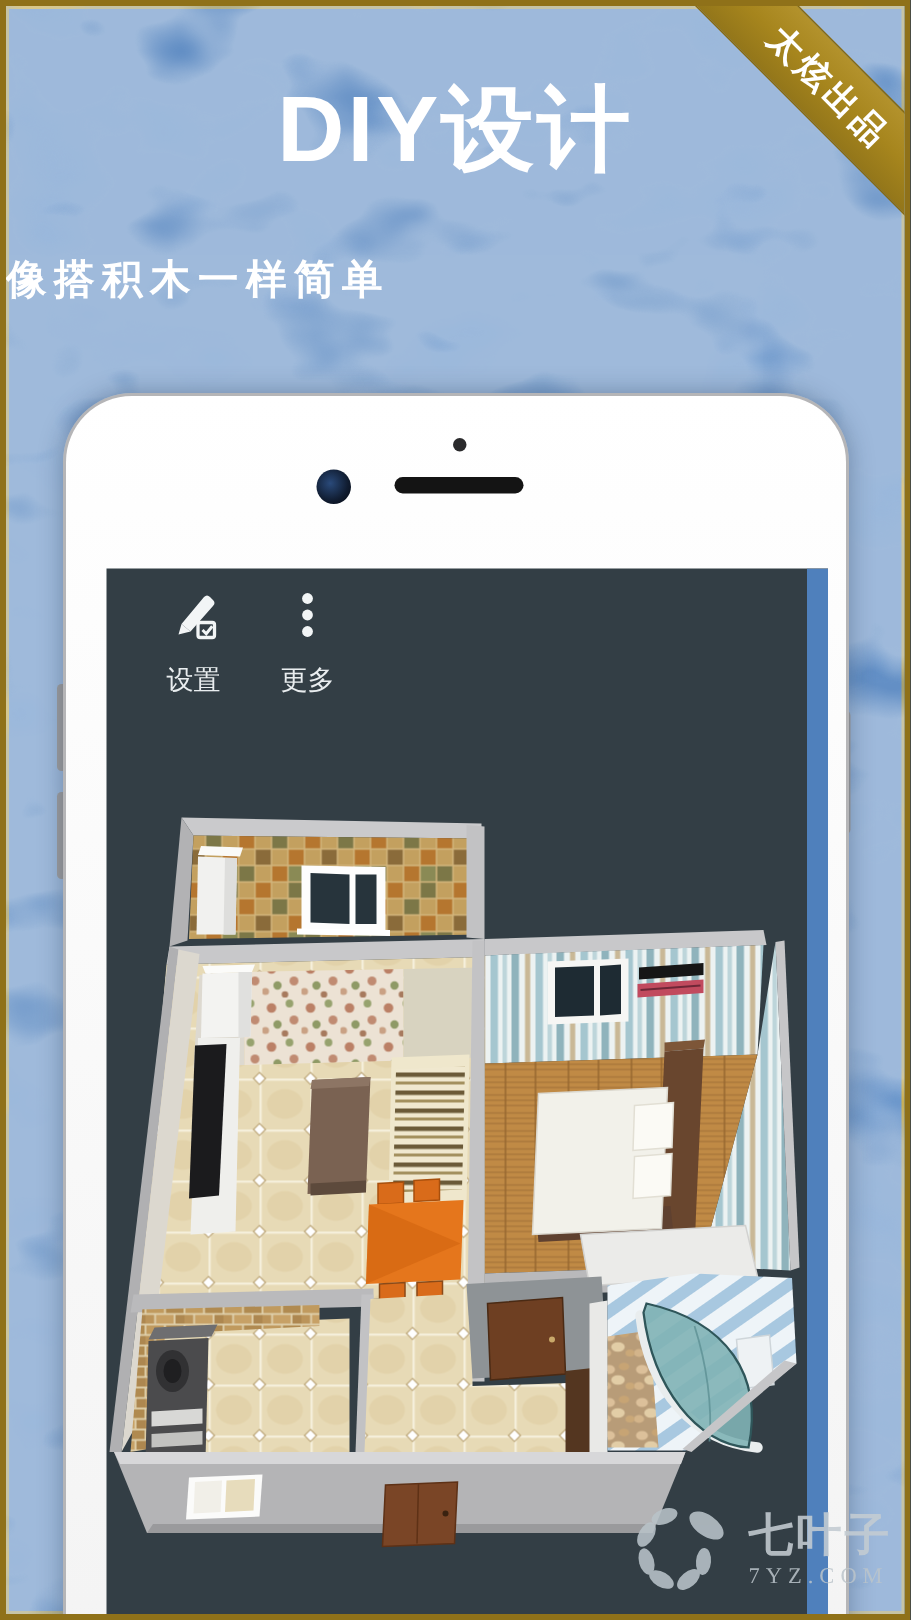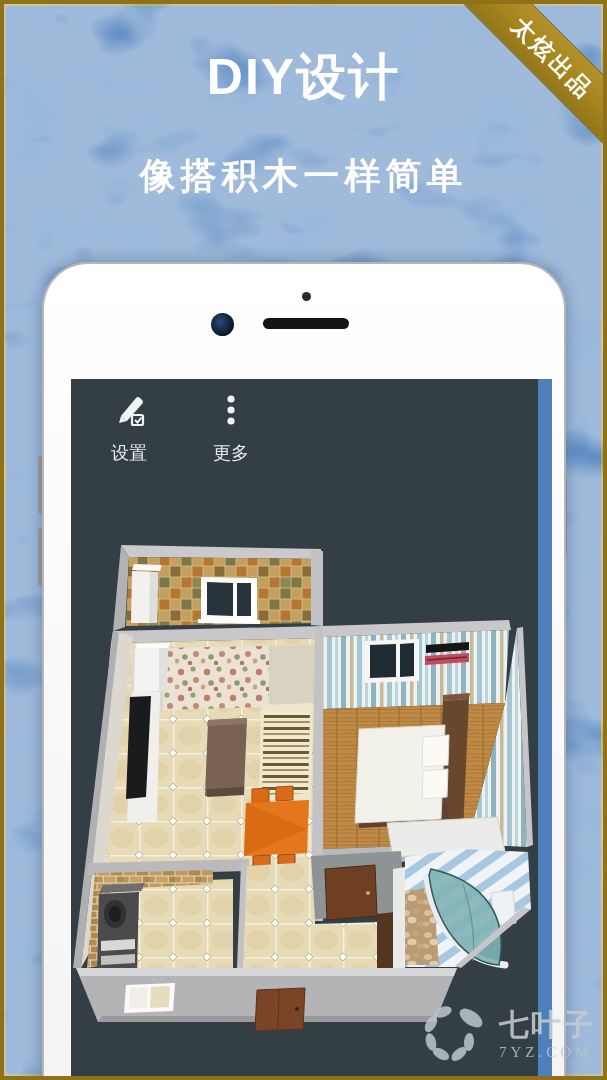--- a/index.html
+++ b/index.html
@@ -5,25 +5,25 @@
   html,body{margin:0;padding:0;background:#222;}
   .page{
     position:relative;width:607px;height:1080px;margin:0 auto;
     background:#5d8dc7;overflow:hidden;box-sizing:border-box;
     border:4px solid #8f7119;box-shadow:inset 0 0 0 2px #c9a93a;
     font-family:"Liberation Sans","DejaVu Sans",sans-serif;
   }
   .bg-texture{position:absolute;left:0;top:0;z-index:0;pointer-events:none;}
   .banner-title{
     position:absolute;top:40px;left:0;width:100%;text-align:center;z-index:20;
-    font-size:50px;font-weight:bold;color:#ffffff;letter-spacing:2px;
+    font-size:62px;font-weight:bold;color:#ffffff;letter-spacing:2px;
   }
   .banner-subtitle{
-    position:absolute;top:148px;left:0;width:100%;text-align:center;z-index:20;
-    font-size:36px;font-weight:bold;color:#ffffff;letter-spacing:5px;
+    position:absolute;top:164px;left:0;width:100%;z-index:20;
+    font-size:27px;font-weight:bold;color:#ffffff;letter-spacing:5px;
   }
   .ribbon{
     position:absolute;top:30px;right:-52px;width:205px;z-index:30;
     transform:rotate(45deg);
     background:linear-gradient(180deg,#b3922c 0%,#a6851d 50%,#93761a 100%);
     border-top:1px solid #86690f;border-bottom:1px solid #86690f;
     color:#fff;text-align:center;font-size:23px;font-weight:bold;
     letter-spacing:3px;padding:8px 0;
   }
   
@@ -43,21 +43,21 @@
     background:radial-gradient(circle at 40% 40%,#2a4a7a 0%,#101c30 60%,#05080e 100%);}
   .speaker{position:absolute;left:219px;top:54px;width:86px;height:11px;border-radius:6px;background:#141414;}
   .screen{
     position:absolute;left:27px;top:115px;width:481px;height:765px;
     background:#333e45;overflow:hidden;
   }
   .screen-blue-strip{position:absolute;right:0;top:0;width:14px;height:100%;background:#4f80bc;}
   
   .toolbar{position:absolute;left:0;top:0;right:14px;display:flex;justify-content:space-between;
     align-items:flex-start;padding:14px 22px 0 40px;box-sizing:border-box;}
-  .tool-left{display:flex;gap:66px;}
+  .tool-left{display:flex;gap:40px;}
   .tool-btn{background:none;border:none;padding:0;display:flex;flex-direction:column;
     align-items:center;gap:7px;color:#e9edef;font-size:18px;cursor:pointer;
     font-family:"Liberation Sans","DejaVu Sans",sans-serif;}
   .floorplan{position:absolute;left:0;top:0;}
   
   .watermark{position:absolute;right:8px;bottom:6px;z-index:40;display:flex;align-items:center;gap:12px;}
   .wm-text{display:flex;flex-direction:column;line-height:1.1;}
   .wm-name{font-size:30px;font-weight:bold;color:#c4ccd2;opacity:.88;letter-spacing:2px;}
   .wm-domain{font-size:15px;color:#bcc5cb;opacity:.85;letter-spacing:4px;margin-top:3px;font-family:Liberation Serif, serif;}
 </style>

